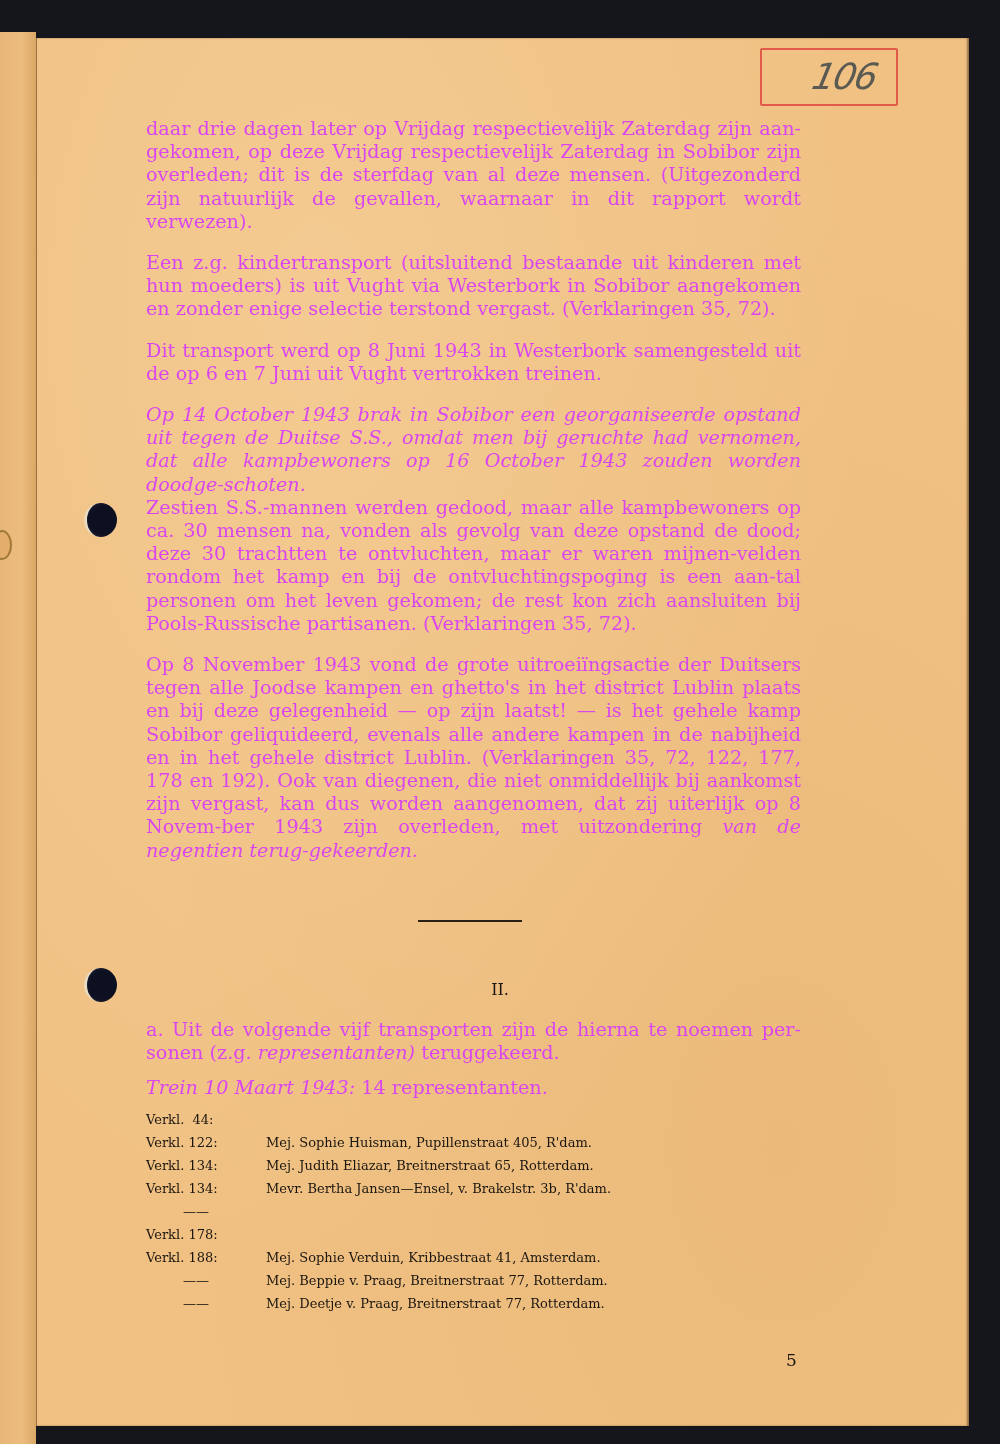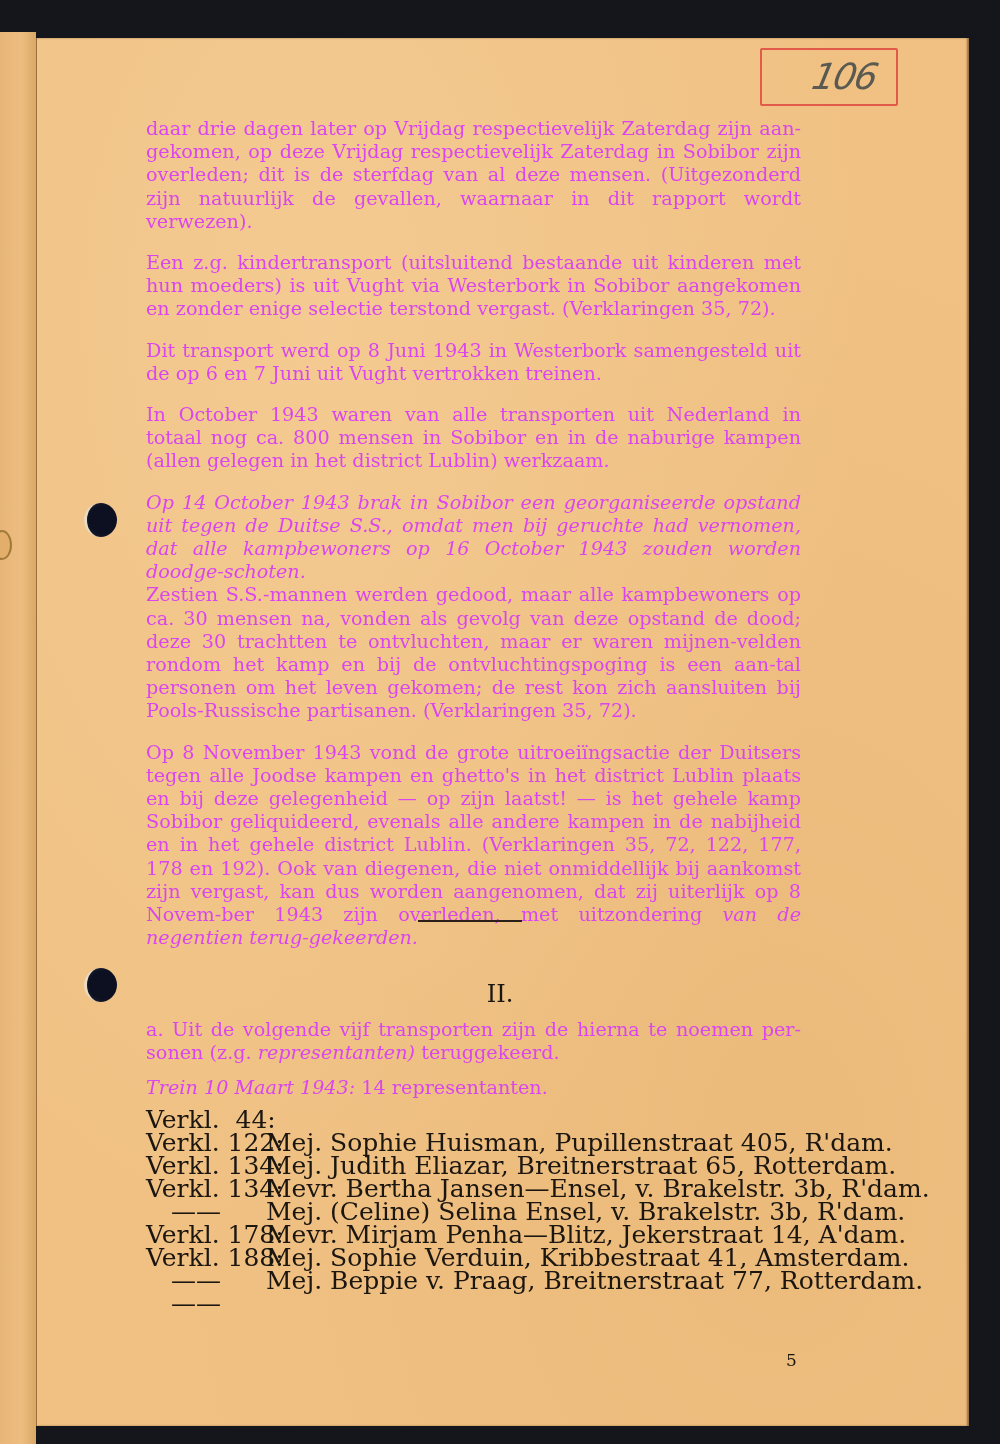--- a/index.html
+++ b/index.html
@@ -45,23 +45,23 @@
   }
   .text p { margin:0 0 18px 0; }
   .text p.tight { margin-bottom:0;font-style:italic; }
   .it { font-style:italic; }
   .rule {
     position:absolute; left:418px; top:920px; width:104px; height:0;
     border-top:2px solid #2a2018;
   }
   .section {
     position:absolute; left:0; width:1000px; top:980px; text-align:center;
-    font-size:24px; color:#1c1610;
+    font-size:16px; color:#1c1610;
   }
-  .list { position:absolute; left:146px; top:1108px; font-size:25px; line-height:23px; color:#1c1610; }
+  .list { position:absolute; left:146px; top:1108px; font-size:13px; line-height:23px; color:#1c1610; }
   .row { display:flex; white-space:nowrap; }
   .row .ref { width:120px; text-align:left; }
   .row .ref.dash { text-align:center; padding-right:20px; box-sizing:border-box; }
   .pagenum { position:absolute; left:786px; top:1350px; font-size:17px; color:#1c1610; }
 </style>
 </head>
 <body>
 
 <div class="left-page">
   <div class="hole-partial" style="top:498px"></div>
@@ -73,21 +73,20 @@
   <span class="stamp-num">106</span>
 </div>
 
 <div class="hole" style="left:84px; top:503px"></div>
 <div class="hole" style="left:84px; top:968px"></div>
 
 <div class="text" style="top:117px">
   <p>daar drie dagen later op Vrijdag respectievelijk Zaterdag zijn aan-gekomen, op deze Vrijdag respectievelijk Zaterdag in Sobibor zijn overleden; dit is de sterfdag van al deze mensen. (Uitgezonderd zijn natuurlijk de gevallen, waarnaar in dit rapport wordt verwezen).</p>
   <p>Een z.g. kindertransport (uitsluitend bestaande uit kinderen met hun moeders) is uit Vught via Westerbork in Sobibor aangekomen en zonder enige selectie terstond vergast. (Verklaringen 35, 72).</p>
   <p>Dit transport werd op 8 Juni 1943 in Westerbork samengesteld uit de op 6 en 7 Juni uit Vught vertrokken treinen.</p>
-  <p>In October 1943 waren van alle transporten uit Nederland in totaal nog ca. 800 mensen in Sobibor en in de naburige kampen (allen gelegen in het district Lublin) werkzaam.</p>
   <p class="tight">Op 14 October 1943 brak in Sobibor een georganiseerde opstand uit tegen de Duitse S.S., omdat men bij geruchte had vernomen, dat alle kampbewoners op 16 October 1943 zouden worden doodge-schoten.</p>
   <p>Zestien S.S.-mannen werden gedood, maar alle kampbewoners op ca. 30 mensen na, vonden als gevolg van deze opstand de dood; deze 30 trachtten te ontvluchten, maar er waren mijnen-velden rondom het kamp en bij de ontvluchtingspoging is een aan-tal personen om het leven gekomen; de rest kon zich aansluiten bij Pools-Russische partisanen. (Verklaringen 35, 72).</p>
   <p><span>Op 8 November 1943 vond de grote uitroeiïngsactie der Duitsers tegen alle Joodse kampen en ghetto's in het district Lublin plaats en bij deze gelegenheid — op zijn laatst! — is het gehele kamp Sobibor geliquideerd, evenals alle andere kampen in de nabijheid en in het gehele district Lublin. (Verklaringen 35, 72, 122, 177, 178 en 192). Ook van diegenen, die niet onmiddellijk bij aankomst zijn vergast, kan dus worden aangenomen, dat zij uiterlijk op 8 Novem-ber 1943 zijn overleden, met uitzondering</span> <span class="it">van de negentien terug-gekeerden.</span></p>
 </div>
 
 <div class="rule"></div>
 
 <div class="section">II.</div>
 
 <div class="text" style="top:1018px">
@@ -106,32 +105,31 @@
   <div class="row">
       <span class="ref">Verkl. 134:</span>
       <span>Mej. Judith Eliazar, Breitnerstraat 65, Rotterdam.</span>
     </div>
   <div class="row">
       <span class="ref">Verkl. 134:</span>
       <span>Mevr. Bertha Jansen—Ensel, v. Brakelstr. 3b, R'dam.</span>
     </div>
   <div class="row">
       <span class="ref dash">——</span>
-      <span>Mej. (Celine) Selina Ensel, v. Brakelstr. 3b, R'dam.</span>
     </div>
   <div class="row">
       <span class="ref">Verkl. 178:</span>
-      <span>Mevr. Mirjam Penha—Blitz, Jekerstraat 14, A'dam.</span>
     </div>
   <div class="row">
       <span class="ref">Verkl. 188:</span>
       <span>Mej. Sophie Verduin, Kribbestraat 41, Amsterdam.</span>
     </div>
   <div class="row">
       <span class="ref dash">——</span>
       <span>Mej. Beppie v. Praag, Breitnerstraat 77, Rotterdam.</span>
     </div>
   <div class="row">
       <span class="ref dash">——</span>
+      <span>Mej. Deetje v. Praag, Breitnerstraat 77, Rotterdam.</span>
     </div>
 </div>
 
 <div class="pagenum">5</div>
 
 </body></html>

